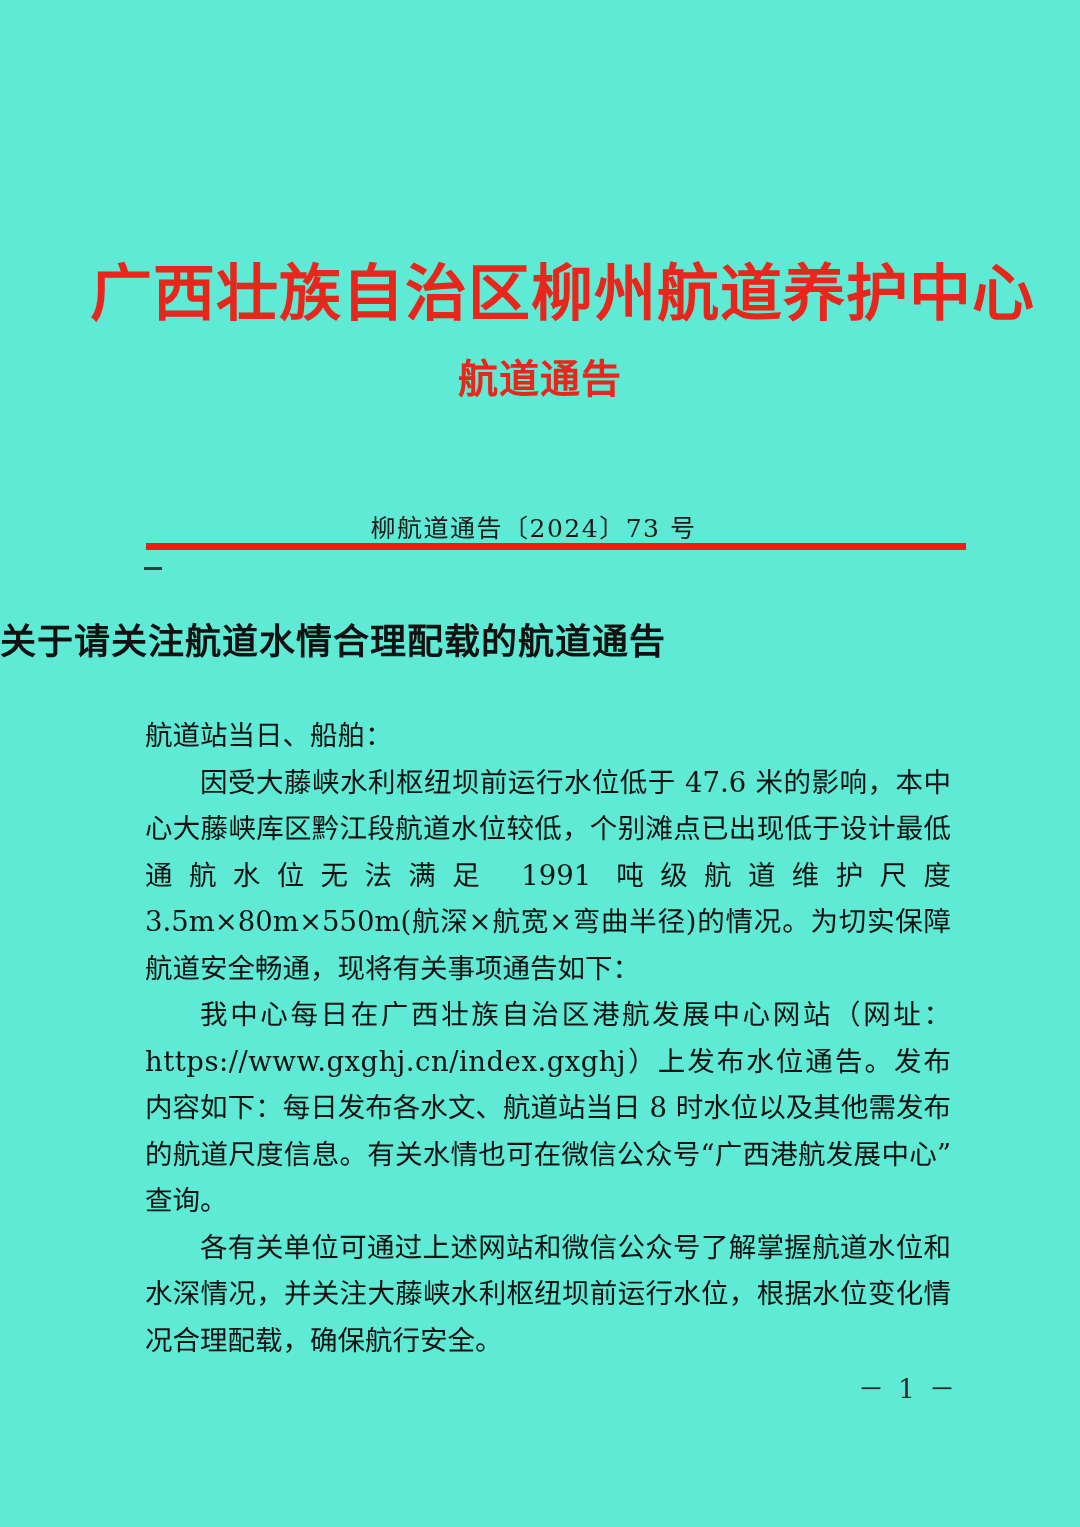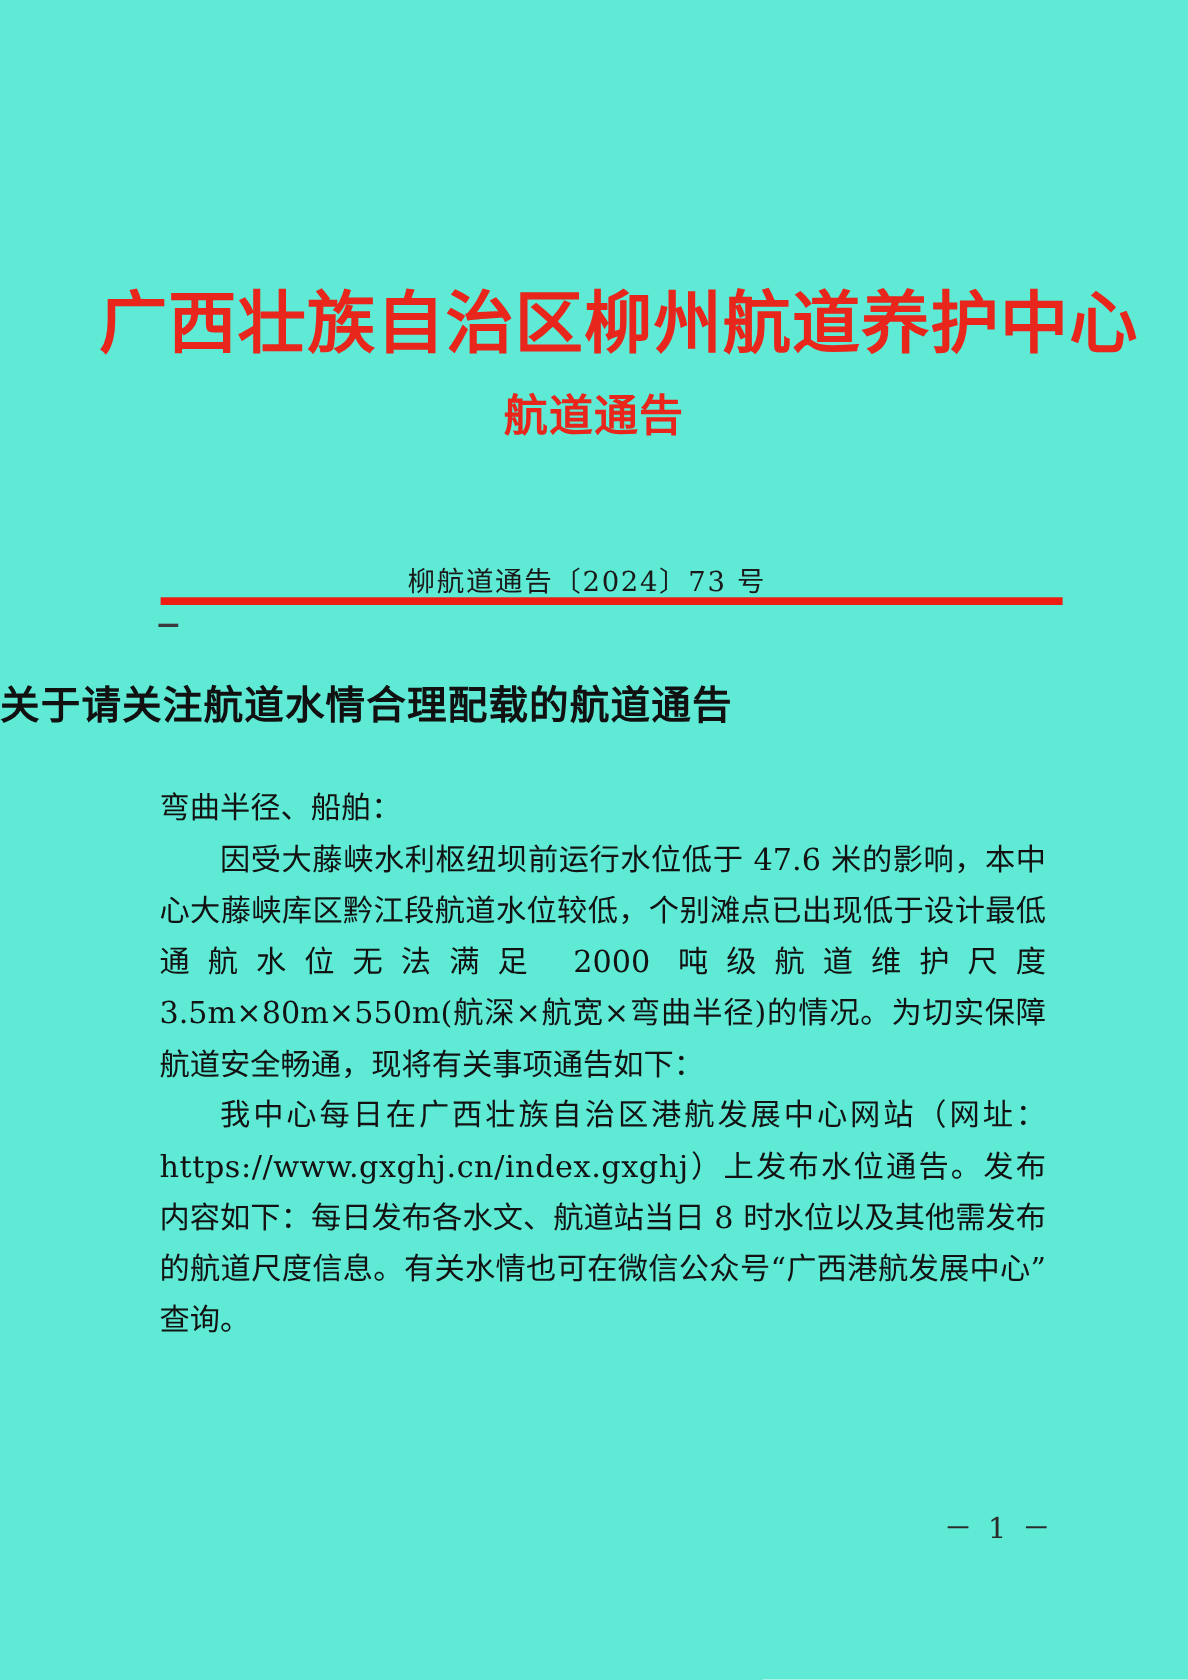--- a/index.html
+++ b/index.html
@@ -143,20 +143,21 @@
   </div>
 
   <div class="doc-number">柳航道通告〔2024〕73 号</div>
 
   <div class="red-rule"></div>
   <div class="stray-mark"></div>
 
   <div class="subject">关于请关注航道水情合理配载的航道通告</div>
 
   <div class="body-text">
-    <p class="salutation">弯曲半径、船舶：</p>
-    <p class="indent">因受大藤峡水利枢纽坝前运行水位低于 47.6 米的影响，本中心大藤峡库区黔江段航道水位较低，个别滩点已出现低于设计最低通航水位无法满足 2000 吨级航道维护尺度 3.5m×80m×550m(航深×航宽×弯曲半径)的情况。为切实保障航道安全畅通，现将有关事项通告如下：</p>
+    <p class="salutation">航道站当日、船舶：</p>
+    <p class="indent">因受大藤峡水利枢纽坝前运行水位低于 47.6 米的影响，本中心大藤峡库区黔江段航道水位较低，个别滩点已出现低于设计最低通航水位无法满足 1991 吨级航道维护尺度 3.5m×80m×550m(航深×航宽×弯曲半径)的情况。为切实保障航道安全畅通，现将有关事项通告如下：</p>
     <p class="indent"><span>我中心每日在广西壮族自治区港航发展中心网站（网址：</span><span class="ascii">https://www.gxghj.cn/index.gxghj</span><span>）上发布水位通告。发布内容如下：每日发布各水文、航道站当日 8 时水位以及其他需发布的航道尺度信息。有关水情也可在微信公众号“广西港航发展中心”查询。</span></p>
+    <p class="indent">各有关单位可通过上述网站和微信公众号了解掌握航道水位和水深情况，并关注大藤峡水利枢纽坝前运行水位，根据水位变化情况合理配载，确保航行安全。</p>
   </div>
 
   <div class="page-number">－ 1 －</div>
 
 </div>
 
 </body></html>

